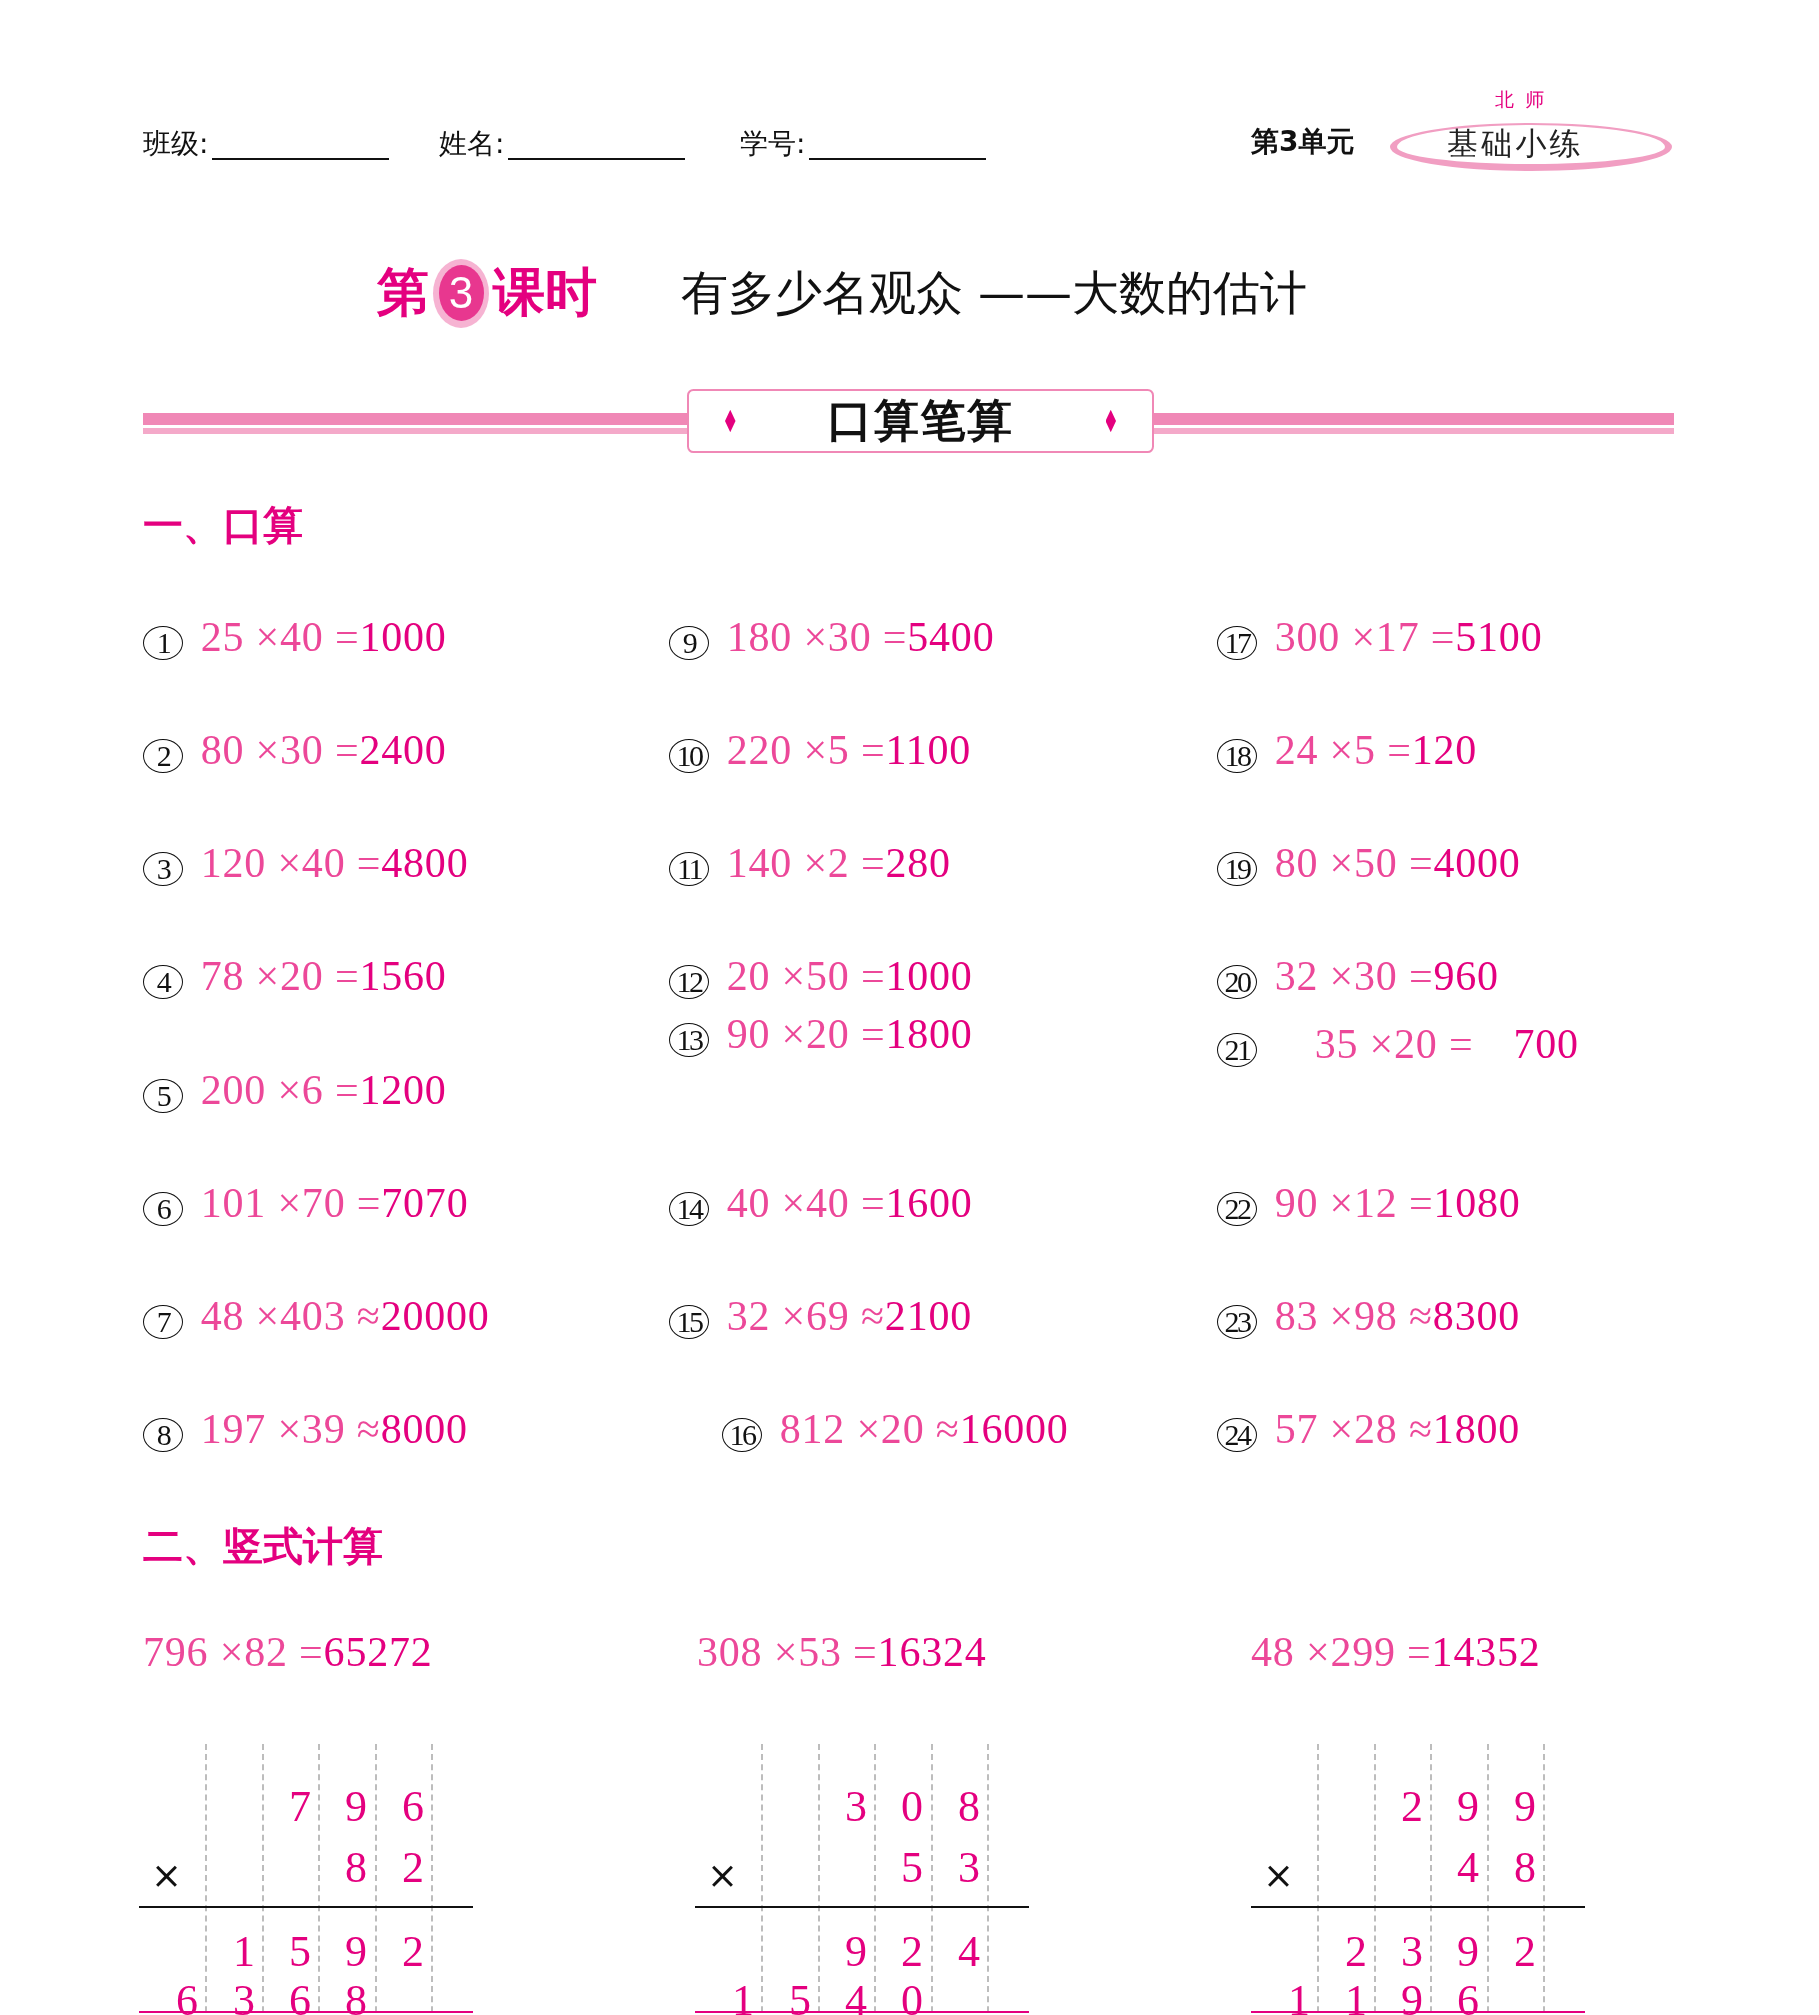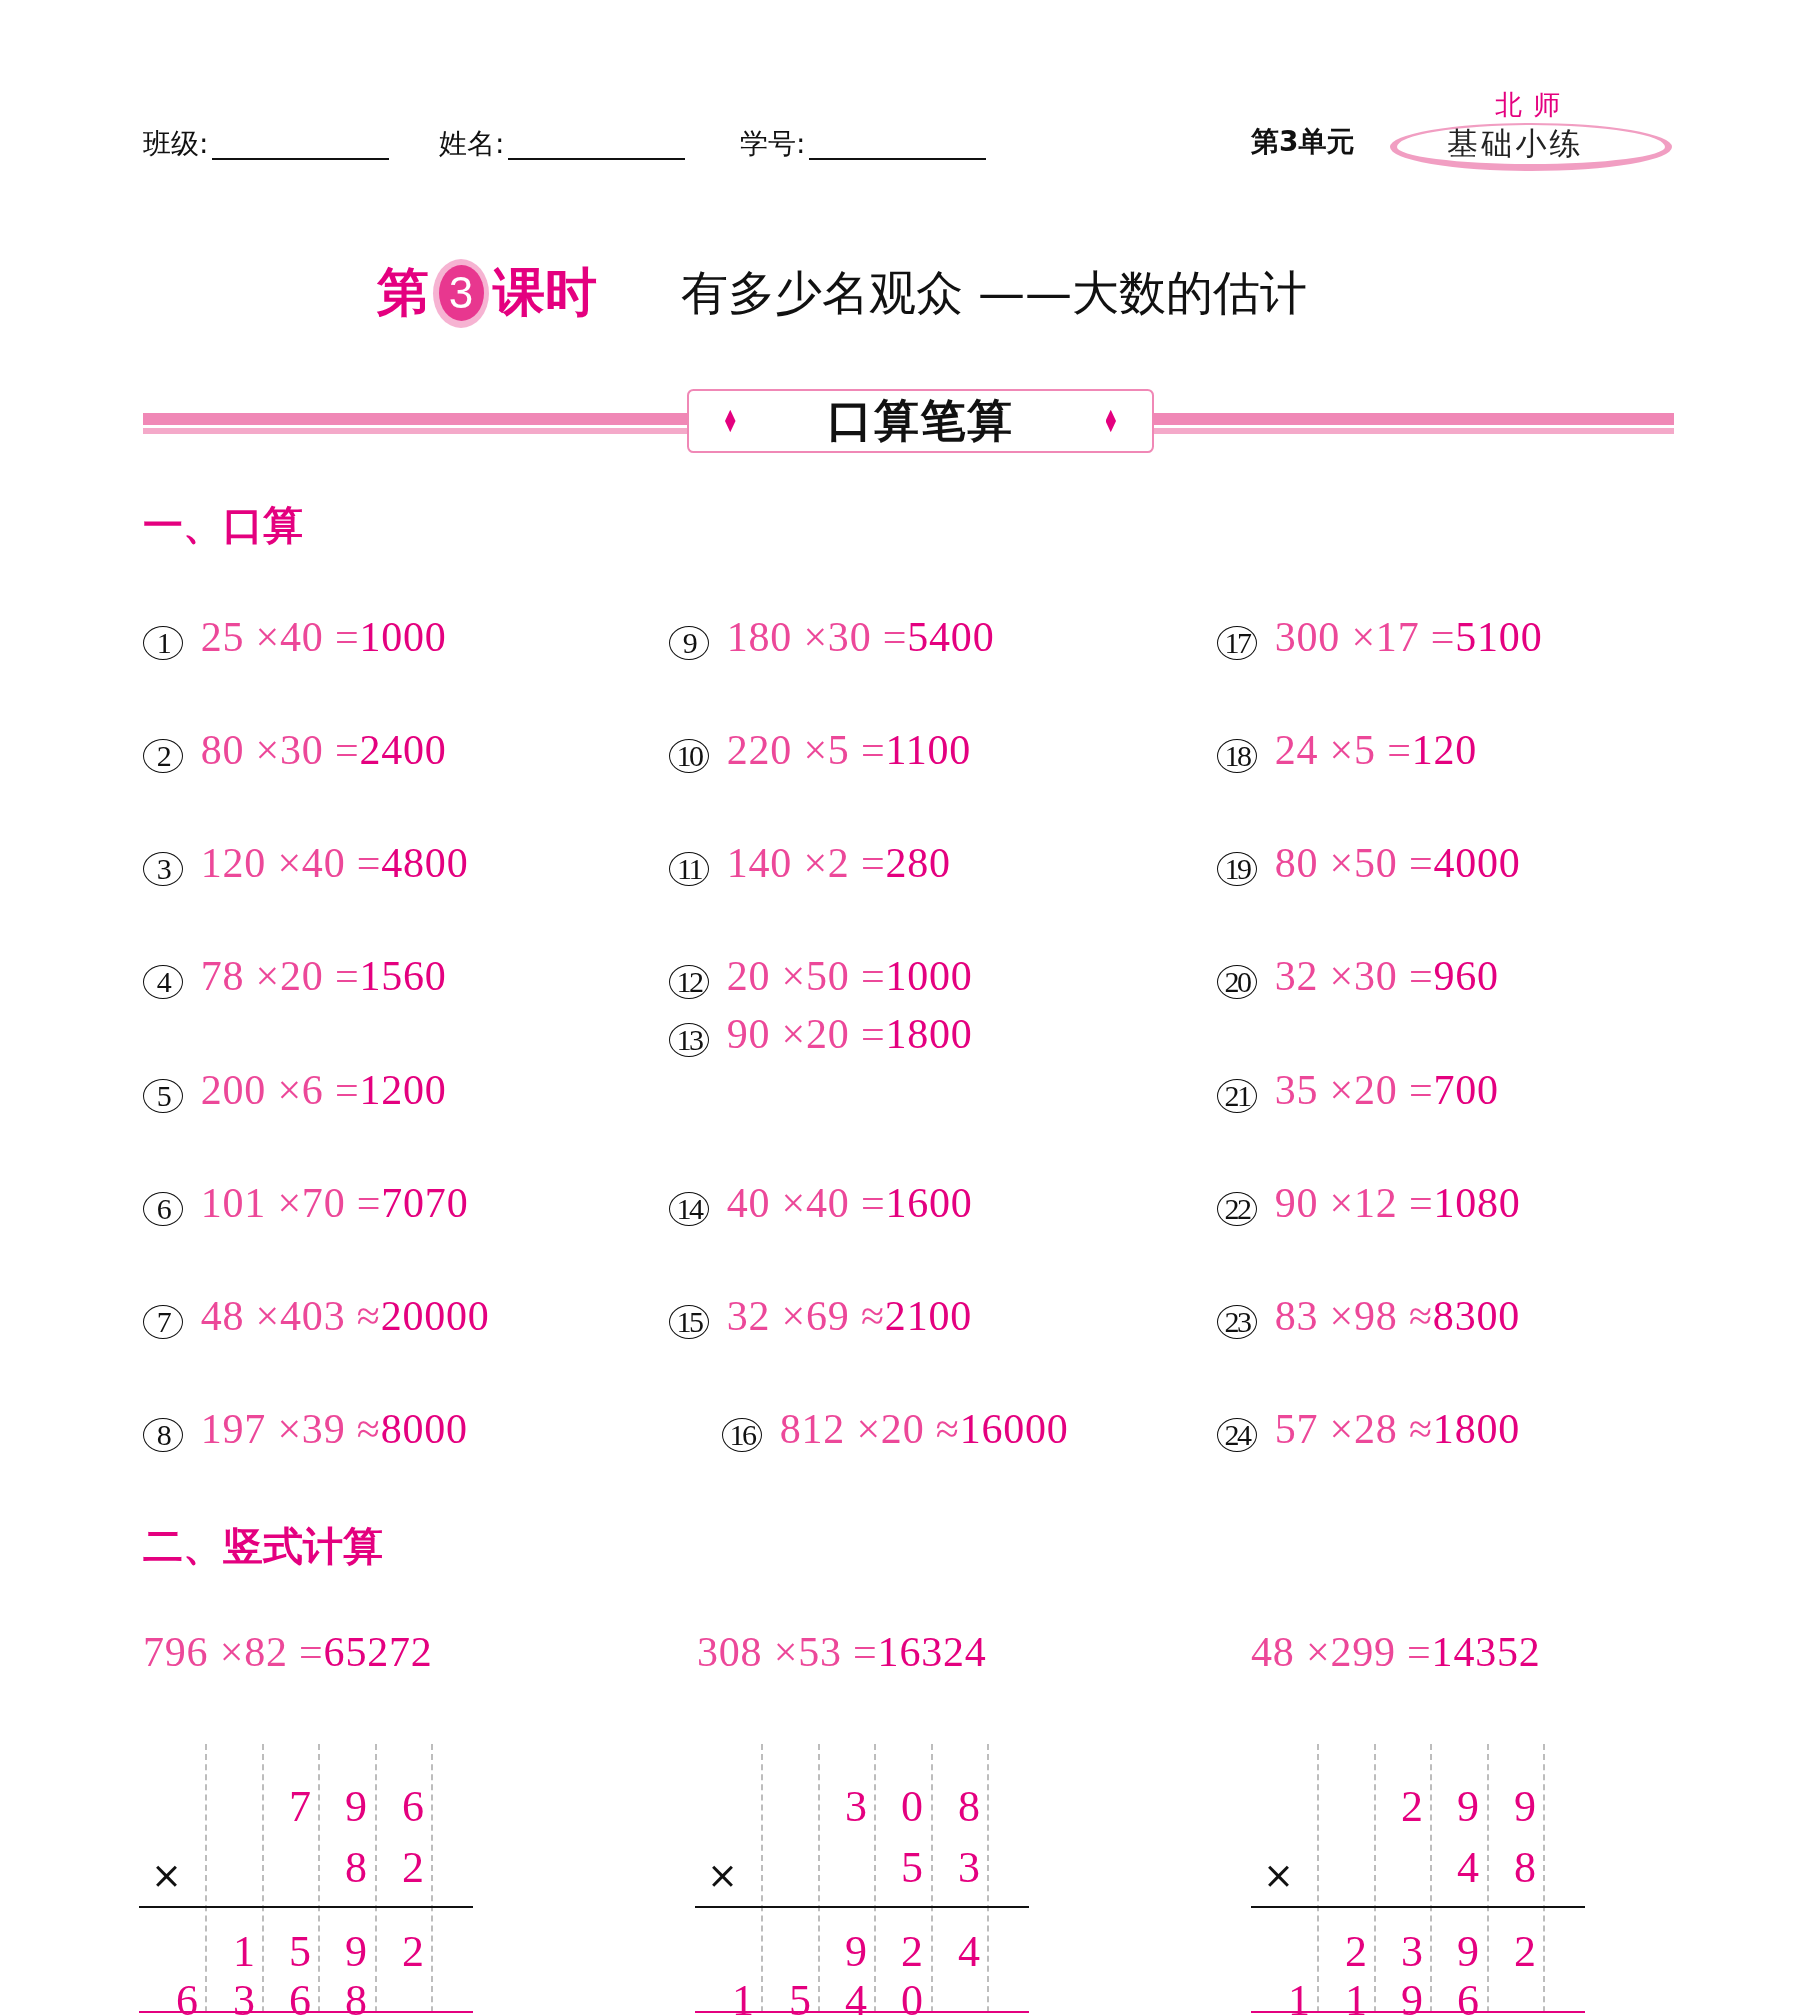--- a/index.html
+++ b/index.html
@@ -3,21 +3,21 @@
   <meta charset="utf-8">
   <style>
     html, body { margin: 0; padding: 0; background: #ffffff; }
     body { width: 1820px; height: 2535px; position: relative; overflow: hidden;
            font-family: "Liberation Serif", "DejaVu Serif", serif; color: #111; }
 
     
     .hdr-field { position: absolute; top: 125px; font-family: "DejaVu Sans", "Liberation Sans", sans-serif; font-size: 28px; color: #111; display: flex; align-items: flex-end; }
     .hdr-line { display: inline-block; height: 0; border-bottom: 2.4px solid #111; margin-left: 3.2px; margin-bottom: 3.2px; }
     .unit-label { position: absolute; left: 1251px; top: 123px; font-family: "DejaVu Sans", sans-serif; font-weight: bold; font-size: 28px; }
-    .brand-top { position: absolute; left: 1495px; top: 87px; font-family: Liberation Mono, monospace; font-size: 27px; color: #e4007f; letter-spacing: 11.3px; }
+    .brand-top { position: absolute; left: 1495px; top: 87px; font-family: Liberation Mono, monospace; font-size: 19px; color: #e4007f; letter-spacing: 11.3px; }
     .brand-ellipse { position: absolute; left: 1390px; top: 123px; width: 282px; height: 48px; border-radius: 50%; border: 7.3px solid #f19ec2; border-top-width: 2.4px; box-sizing: border-box; }
     .brand-main { position: absolute; left: 1447px; top: 123px; font-family: "DejaVu Sans", sans-serif; font-size: 31px; color: #222; letter-spacing: 3.2px; }
 
     
     .lesson { position: absolute; left: 377px; top: 258px; display: flex; align-items: center; }
     .lesson-di, .lesson-ks { font-family: "DejaVu Sans", sans-serif; font-weight: bold; font-size: 52px; color: #e4007f; }
     .lesson-num-wrap { width: 56px; height: 69px; border-radius: 50%; background: #f6b3d2; display: flex; align-items: center; justify-content: center; margin: 0 4px; }
     .lesson-num { width: 45px; height: 56px; border-radius: 50%; background: #e8378f; color: #fff; font-family: "Liberation Sans", sans-serif; font-size: 44px; display: flex; align-items: center; justify-content: center; }
     .lesson-title { position: absolute; left: 681px; top: 262px; font-family: "DejaVu Sans", sans-serif; font-size: 47px; color: #111; white-space: nowrap; text-align: center; }
 
@@ -179,21 +179,21 @@
     <div class="oral-item" style="left: 1217px; top: 839px;">
       <span class="circ">19</span>
       <span class="expr">80 ×50 =</span>
       <span class="ans">4000</span>
     </div>
     <div class="oral-item" style="left: 1217px; top: 952px;">
       <span class="circ">20</span>
       <span class="expr">32 ×30 =</span>
       <span class="ans">960</span>
     </div>
-    <div class="oral-item" style="left: 1217px; top: 1066px;">
+    <div class="oral-item" style="left: 1217px; top: 1020px; gap: 40px;">
       <span class="circ">21</span>
       <span class="expr">35 ×20 =</span>
       <span class="ans">700</span>
     </div>
     <div class="oral-item" style="left: 1217px; top: 1179px;">
       <span class="circ">22</span>
       <span class="expr">90 ×12 =</span>
       <span class="ans">1080</span>
     </div>
     <div class="oral-item" style="left: 1217px; top: 1292px;">

